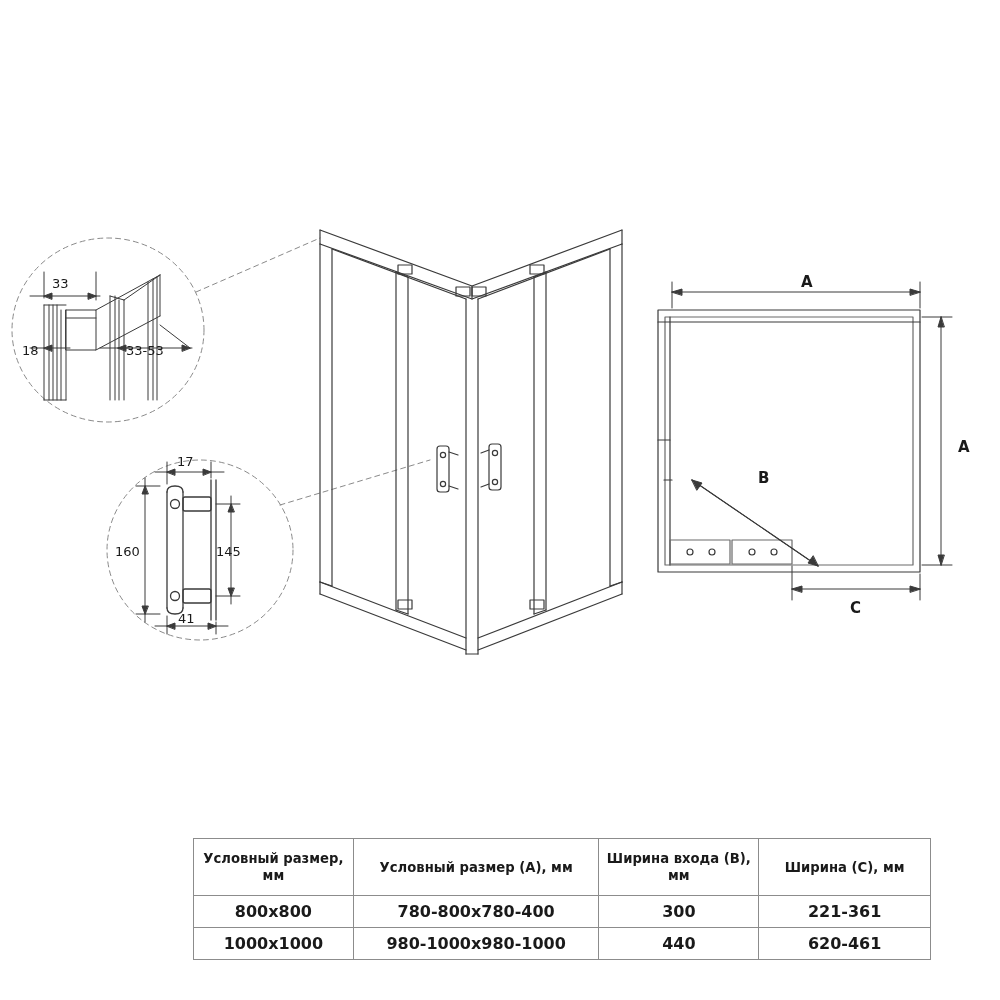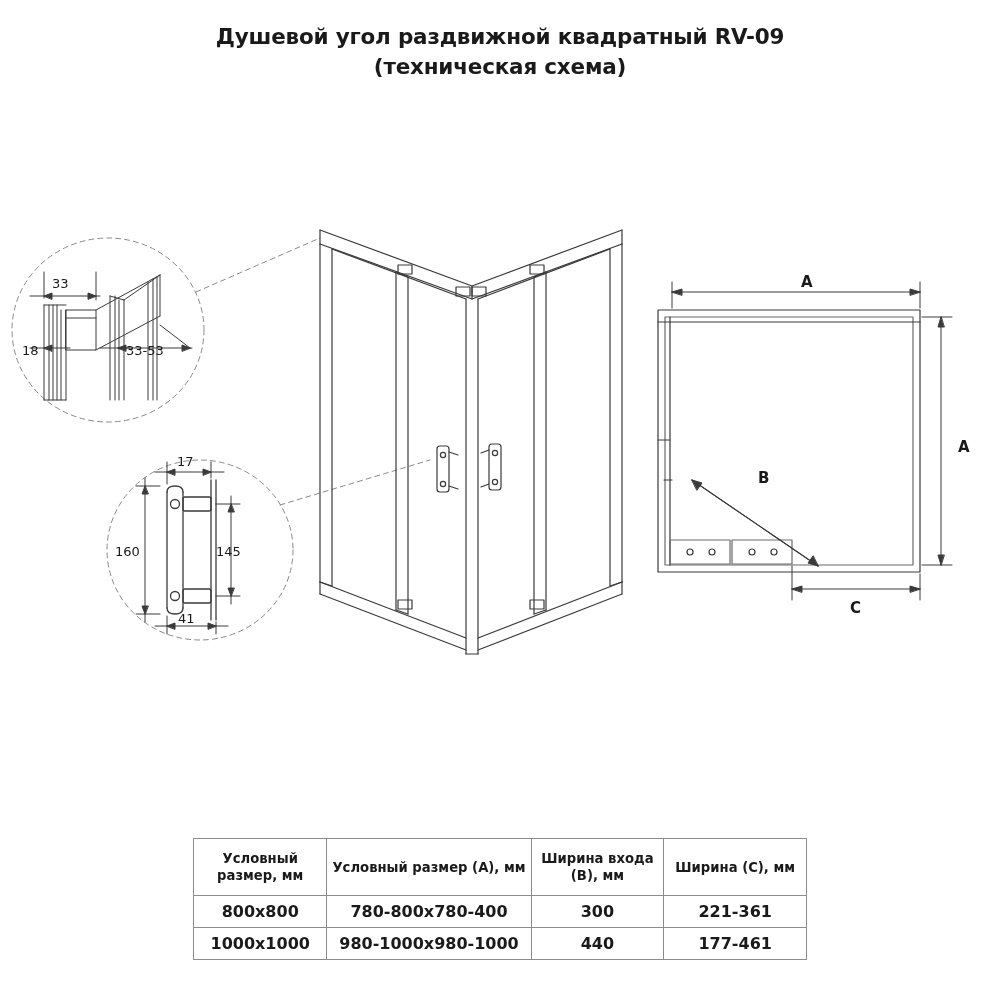--- a/index.html
+++ b/index.html
@@ -37,21 +37,21 @@
   }
   svg.drawing {
     position: absolute;
     top: 0;
     left: 0;
   }
   .tbl {
     position: absolute;
     left: 193px;
     top: 838px;
-    width: 614px;
+    width: 738px;
     border-collapse: collapse;
     font-size: 13.2px;
   }
   .tbl td, .tbl th {
     border: 1px solid #8c8c8c;
     text-align: center;
     vertical-align: middle;
     padding: 0;
     font-weight: normal;
   }
@@ -69,24 +69,20 @@
   .col1 { width: 133px; }
   .col2 { width: 205px; }
   .col3 { width: 133px; }
   .col4 { width: 143px; margin-top: 16px; }
 </style>
 </head>
 <body>
 
 <div id="page">
 
-  <div class="title">
-    <span>Душевой угол раздвижной квадратный RV-09</span>
-    <span class="line2">(техническая схема)</span>
-  </div>
 
   <svg class="drawing" width="1000" height="1000" viewBox="0 0 1000 1000">
     <g fill="none" stroke="#3a3a3a" stroke-width="1.2" stroke-linecap="round" stroke-linejoin="round">
 
       <g stroke-dasharray="5 4" stroke="#8a8a8a" stroke-width="1">
         <ellipse cx="108" cy="330" rx="96" ry="92"></ellipse>
       </g>
       <g stroke="#8a8a8a" stroke-width="1" stroke-dasharray="5 4">
         <line x1="196" y1="292" x2="320" y2="238"></line>
       </g>
@@ -339,18 +335,18 @@
       <tr>
         <td>800x800</td>
         <td>780-800x780-400</td>
         <td>300</td>
         <td>221-361</td>
       </tr>
       <tr>
         <td>1000x1000</td>
         <td>980-1000x980-1000</td>
         <td>440</td>
-        <td>177-461</td>
+        <td>620-461</td>
       </tr>
     </tbody>
   </table>
 
 </div>
 
 </body></html>

